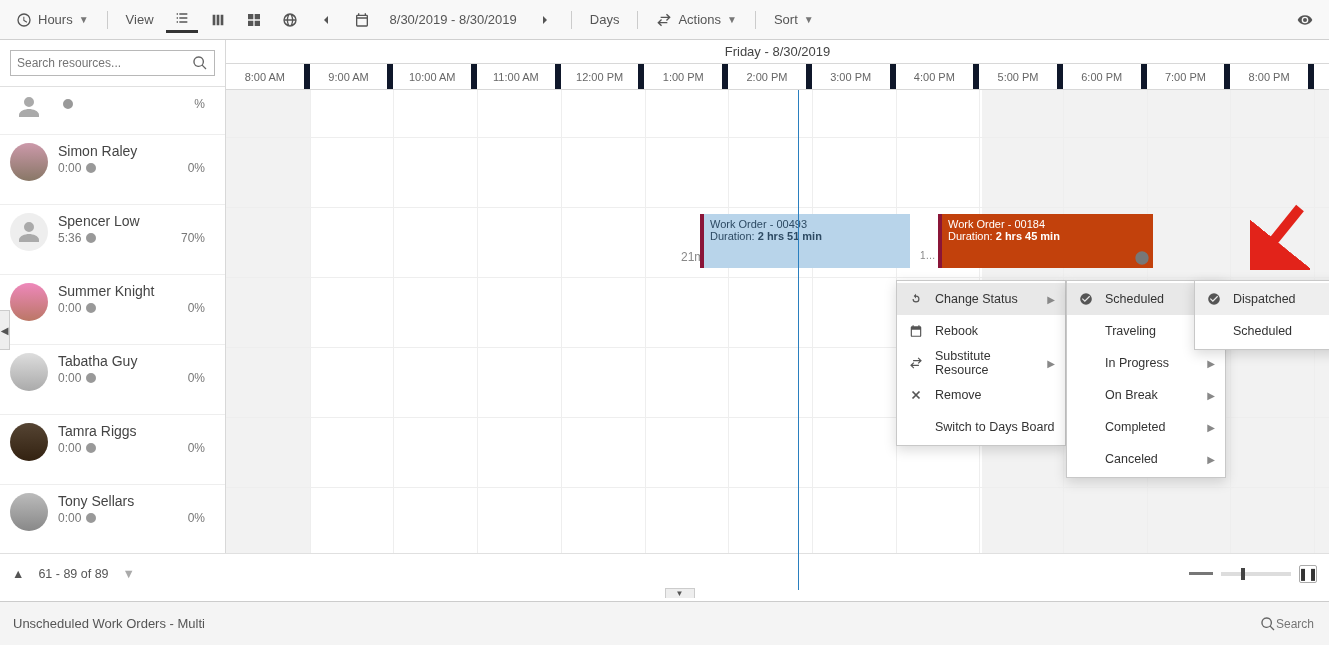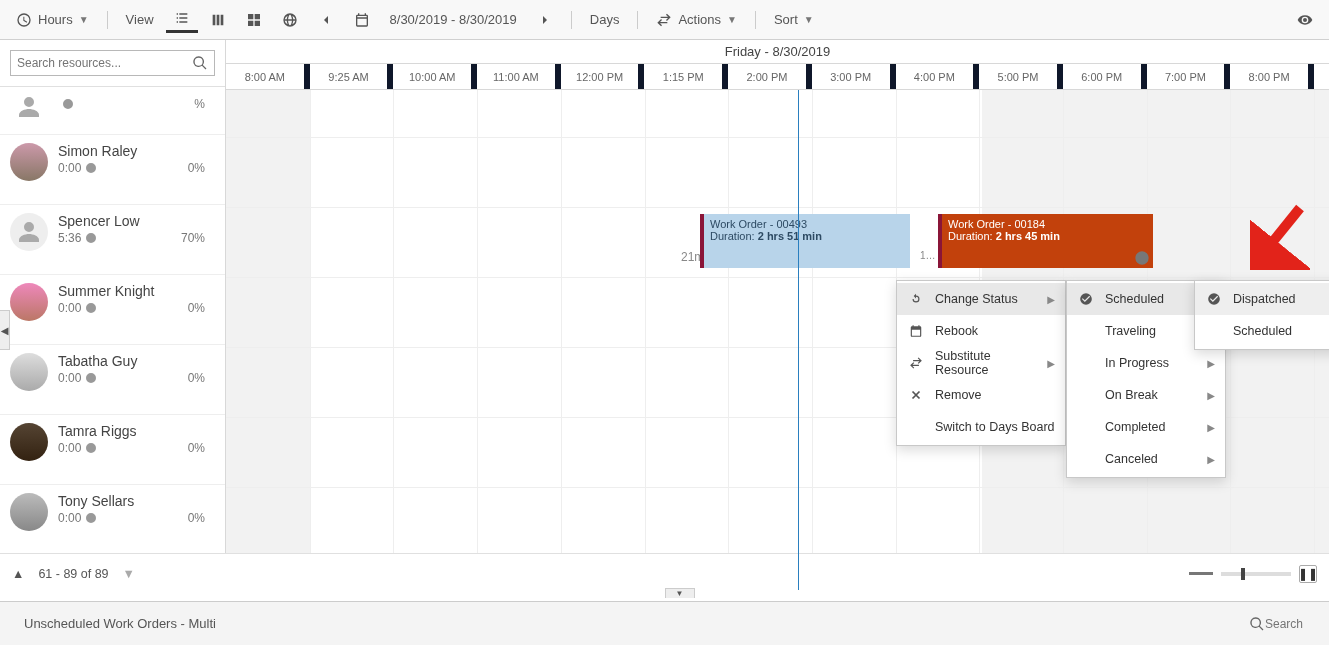--- a/index.html
+++ b/index.html
@@ -73,21 +73,21 @@
 .footer .pager { display: flex; align-items: center; gap: 14px; color: #555; font-size: 12.5px; }
 .footer .zoom { margin-left: auto; display: flex; align-items: center; gap: 8px; }
 .footer .zoom .bar { width: 24px; height: 3px; background: #777; }
 .footer .zoom .slider { width: 70px; height: 4px; background: #ddd; position: relative; }
 .footer .zoom .slider .thumb { position: absolute; left: 20px; top: -4px; width: 4px; height: 12px; background: #444; }
 .footer .zoom .btn { width: 18px; height: 18px; border: 1px solid #aaa; border-radius: 2px; display: flex; align-items: center; justify-content: center; font-size: 12px; }
 
 .split-grip { position: absolute; left: 50%; bottom: 47px; width: 30px; height: 10px; background: #eee; border: 1px solid #ccc; border-bottom: none; display:flex; align-items:center; justify-content:center; font-size:8px; color:#555;}
 
 
-.bottom { position: absolute; bottom: 0; left: 0; right: 0; height: 44px; background: #f4f4f4; border-top: 1px solid #ccc; display: flex; align-items: center; padding: 0 24px; font-size: 13px; color: #555;}
+.bottom { position: absolute; bottom: 0; left: 0; right: 0; height: 44px; background: #f4f4f4; border-top: 1px solid #ccc; display: flex; align-items: center; padding: 0 13px; font-size: 13px; color: #555;}
 .bottom .search2 { margin-left: auto; display:flex; align-items:center; gap:0; }
 .bottom .search2 input { border:none; background:transparent; outline:none; width:40px; font-size:12px; color:#777; }
 
 .collapse-grip { position:absolute; left:0; top:270px; width:10px; height:40px; background:#eee; border:1px solid #ccc; border-left:none; display:flex; align-items:center; justify-content:center; font-size:10px; color:#555; z-index:6;}
 </style>
 </head>
 <body>
 
 <div class="toolbar">
   <div class="item">
@@ -274,25 +274,25 @@
             </div>
           </div>
       </div>
     </div>
   </div>
 
   <div class="timeline">
     <div class="day-header">Friday - 8/30/2019</div>
     <div class="hours-row" id="hours-row">
         <div class="hour-cell">8:00 AM</div>
-        <div class="hour-cell">9:25 AM</div>
+        <div class="hour-cell">9:00 AM</div>
         <div class="hour-cell">10:00 AM</div>
         <div class="hour-cell">11:00 AM</div>
         <div class="hour-cell">12:00 PM</div>
-        <div class="hour-cell">1:15 PM</div>
+        <div class="hour-cell">1:00 PM</div>
         <div class="hour-cell">2:00 PM</div>
         <div class="hour-cell">3:00 PM</div>
         <div class="hour-cell">4:00 PM</div>
         <div class="hour-cell">5:00 PM</div>
         <div class="hour-cell">6:00 PM</div>
         <div class="hour-cell">7:00 PM</div>
         <div class="hour-cell">8:00 PM</div>
       </div>
     <div class="grid-body">
       <div class="workday-before" style="width:84px"></div>

